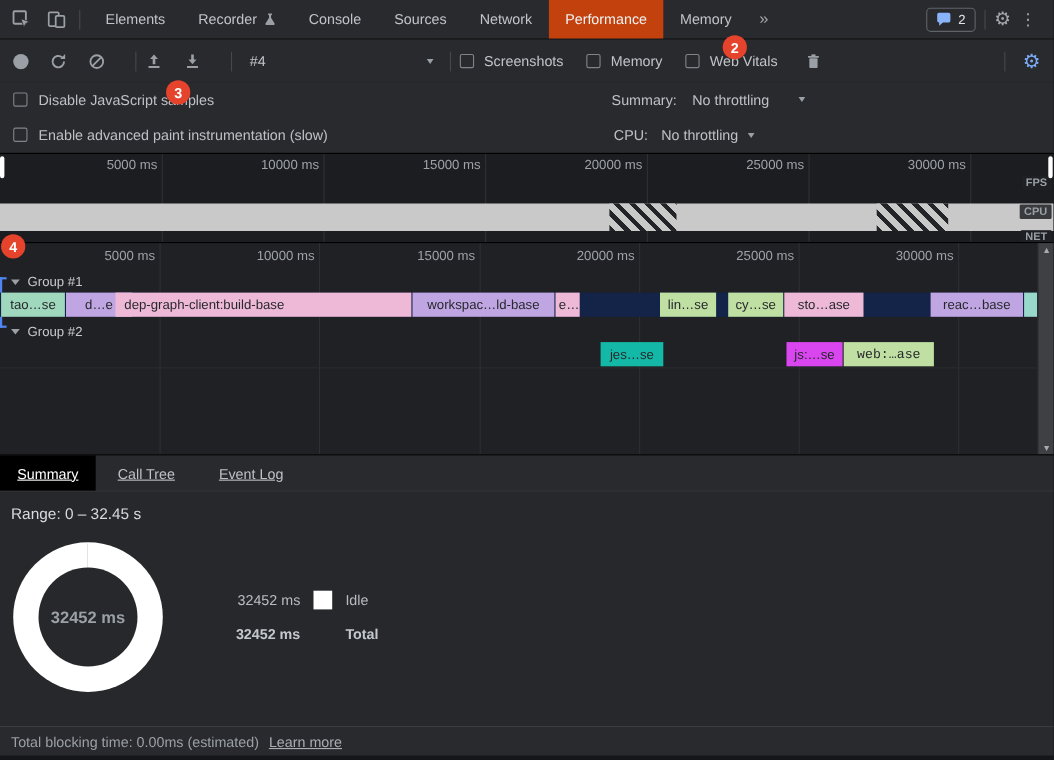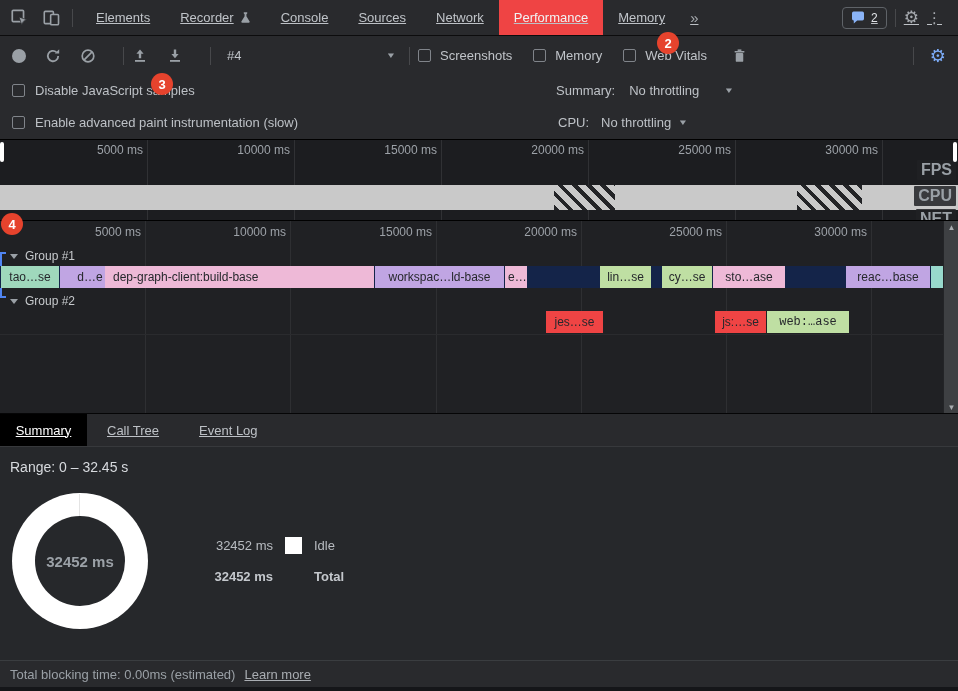--- a/index.html
+++ b/index.html
@@ -1,24 +1,24 @@
 <!DOCTYPE html>
 <html><head>
 <meta charset="utf-8">
 <style>
   html,body{margin:0;padding:0;background:#101114;}
   *{box-sizing:border-box;font-family:"Liberation Sans","DejaVu Sans",sans-serif;}
   #app{position:relative;width:958px;height:691px;background:#202124;overflow:hidden;color:#bdc1c6;}
 
   
-  #tabbar{position:absolute;left:0;top:0;width:958px;height:36px;background:#292a2d;border-bottom:1px solid #0c0c0d;display:flex;align-items:center;text-decoration:underline;}
+  #tabbar{position:absolute;left:0;top:0;width:958px;height:36px;background:#292a2d;border-bottom:1px solid #0c0c0d;display:flex;align-items:center;}
   .tb-icon{display:flex;align-items:center;justify-content:center;width:26px;height:26px;margin-left:6px;}
   .vdiv{width:1px;height:18px;background:#47484b;margin:0 8px;}
   .tab{display:flex;align-items:center;gap:6px;height:35px;padding:0 15px;font-size:13px;color:#c0c4c9;white-space:nowrap;}
-  .tab.active{background:#ef4444;color:#f1f3f4;}
+  .tab.active{background:#c2410c;color:#f1f3f4;}
   .i-more{font-size:15px;color:#a5a9ae;padding:0 10px;}
   #tab-right{margin-left:auto;display:flex;align-items:center;margin-right:8px;}
   .chat-btn{display:flex;align-items:center;gap:6px;border:1px solid #5f6368;border-radius:4px;height:22px;padding:0 8px;font-size:12px;color:#e0e3e7;}
   .i-gear{font-size:17px;color:#a5a9ae;line-height:1;}
   .i-gear.blue{color:#7cacf8;font-size:18px;}
   .i-dots{font-size:15px;color:#a5a9ae;padding:0 8px;letter-spacing:0;}
 
   
   #toolbar{position:absolute;left:0;top:36px;width:958px;height:39px;background:#292a2d;display:flex;align-items:center;padding-left:12px;}
   .i-record{width:14px;height:14px;border-radius:50%;background:#9aa0a6;margin-right:19px;}
@@ -32,35 +32,35 @@
   #settings{position:absolute;left:0;top:75px;width:958px;height:64px;background:#292a2d;}
   .set-row{position:absolute;left:12px;display:flex;align-items:center;gap:10px;font-size:13px;color:#bdc1c6;}
   .throttle{position:absolute;display:flex;align-items:center;font-size:13px;color:#bdc1c6;}
 
   
   #overview{position:absolute;left:0;top:139px;width:958px;height:81px;background:#1c1d20;border-top:1px solid #000;overflow:hidden;}
   .ov-grid{position:absolute;top:0;width:1px;height:81px;background:#303134;}
   .ov-tick{position:absolute;top:3px;width:100px;text-align:right;font-size:12px;color:#9da2a8;}
   .cpu-band{position:absolute;left:0;top:45px;width:958px;height:25px;background:#c9c9c9;}
   .hatch{position:absolute;top:0;height:25px;background:repeating-linear-gradient(45deg,#232427 0 4px,#c9c9c9 4px 10px);}
-  .lane-chip{position:absolute;right:2px;font-size:16px;font-weight:bold;color:#9aa0a6;background:rgba(32,33,36,.85);padding:1px 4px;border-radius:1px;}
+  .lane-chip{position:absolute;right:2px;font-size:10px;font-weight:bold;color:#9aa0a6;background:rgba(32,33,36,.85);padding:1px 4px;border-radius:1px;}
   .ov-handle{position:absolute;top:2px;width:4px;height:20px;background:#fff;border-radius:2px;}
 
   
   #flame{position:absolute;left:0;top:220px;width:958px;height:193px;background:#202124;border-top:1px solid #000;overflow:hidden;}
   .fl-grid{position:absolute;top:0;width:1px;height:193px;background:#2e2f32;}
   .fl-tick{position:absolute;top:4px;width:100px;text-align:right;font-size:12px;color:#9da2a8;}
   .group-hd{position:absolute;left:10px;display:flex;align-items:center;gap:7px;font-size:12px;color:#c6c9cc;height:16px;}
   .tri{width:0;height:0;border-left:4.5px solid transparent;border-right:4.5px solid transparent;border-top:5.5px solid #9aa0a6;}
   #row1{position:absolute;left:0;top:45px;width:943px;height:22px;background:#142449;}
   #row2{position:absolute;left:0;top:90px;width:943px;height:22px;}
   .bar{position:absolute;top:0;height:22px;line-height:22px;font-size:12px;color:#26282c;text-align:center;overflow:hidden;white-space:nowrap;padding:0 3px;}
   .ta-left{text-align:left;padding-left:8px;}
   .c-mint{background:#9fd8bc}.c-green{background:#bfdfa3}.c-purple{background:#c0a5e3}
-  .c-pink{background:#eeb9d7}.c-tan{background:#ef4444}.c-peri{background:#ef4444}.c-teal{background:#98d9cc}
+  .c-pink{background:#eeb9d7}.c-tan{background:#14b8a6}.c-peri{background:#d946ef}.c-teal{background:#98d9cc}
   .bracket{position:absolute;left:0;top:31px;width:6px;height:46px;border:2px solid #5085f2;border-right:none;}
   .hairline{position:absolute;left:0;top:113px;width:943px;height:1px;background:#2a2b2e;}
   #vscroll{position:absolute;left:943px;top:0;width:15px;height:193px;background:#3e4043;border-left:1px solid #232427;}
   .scroll-arrow{position:absolute;left:0;width:15px;text-align:center;font-size:8px;color:#a8abaf;}
 
   
   .badge{position:absolute;width:22px;height:22px;border-radius:50%;background:#e6432d;color:#fff;font-size:13px;font-weight:bold;display:flex;align-items:center;justify-content:center;z-index:30;}
 
   
   #btabs{position:absolute;left:0;top:413px;width:958px;height:34px;background:#292a2d;border-top:1px solid #050506;border-bottom:1px solid #37393c;display:flex;align-items:stretch;}

